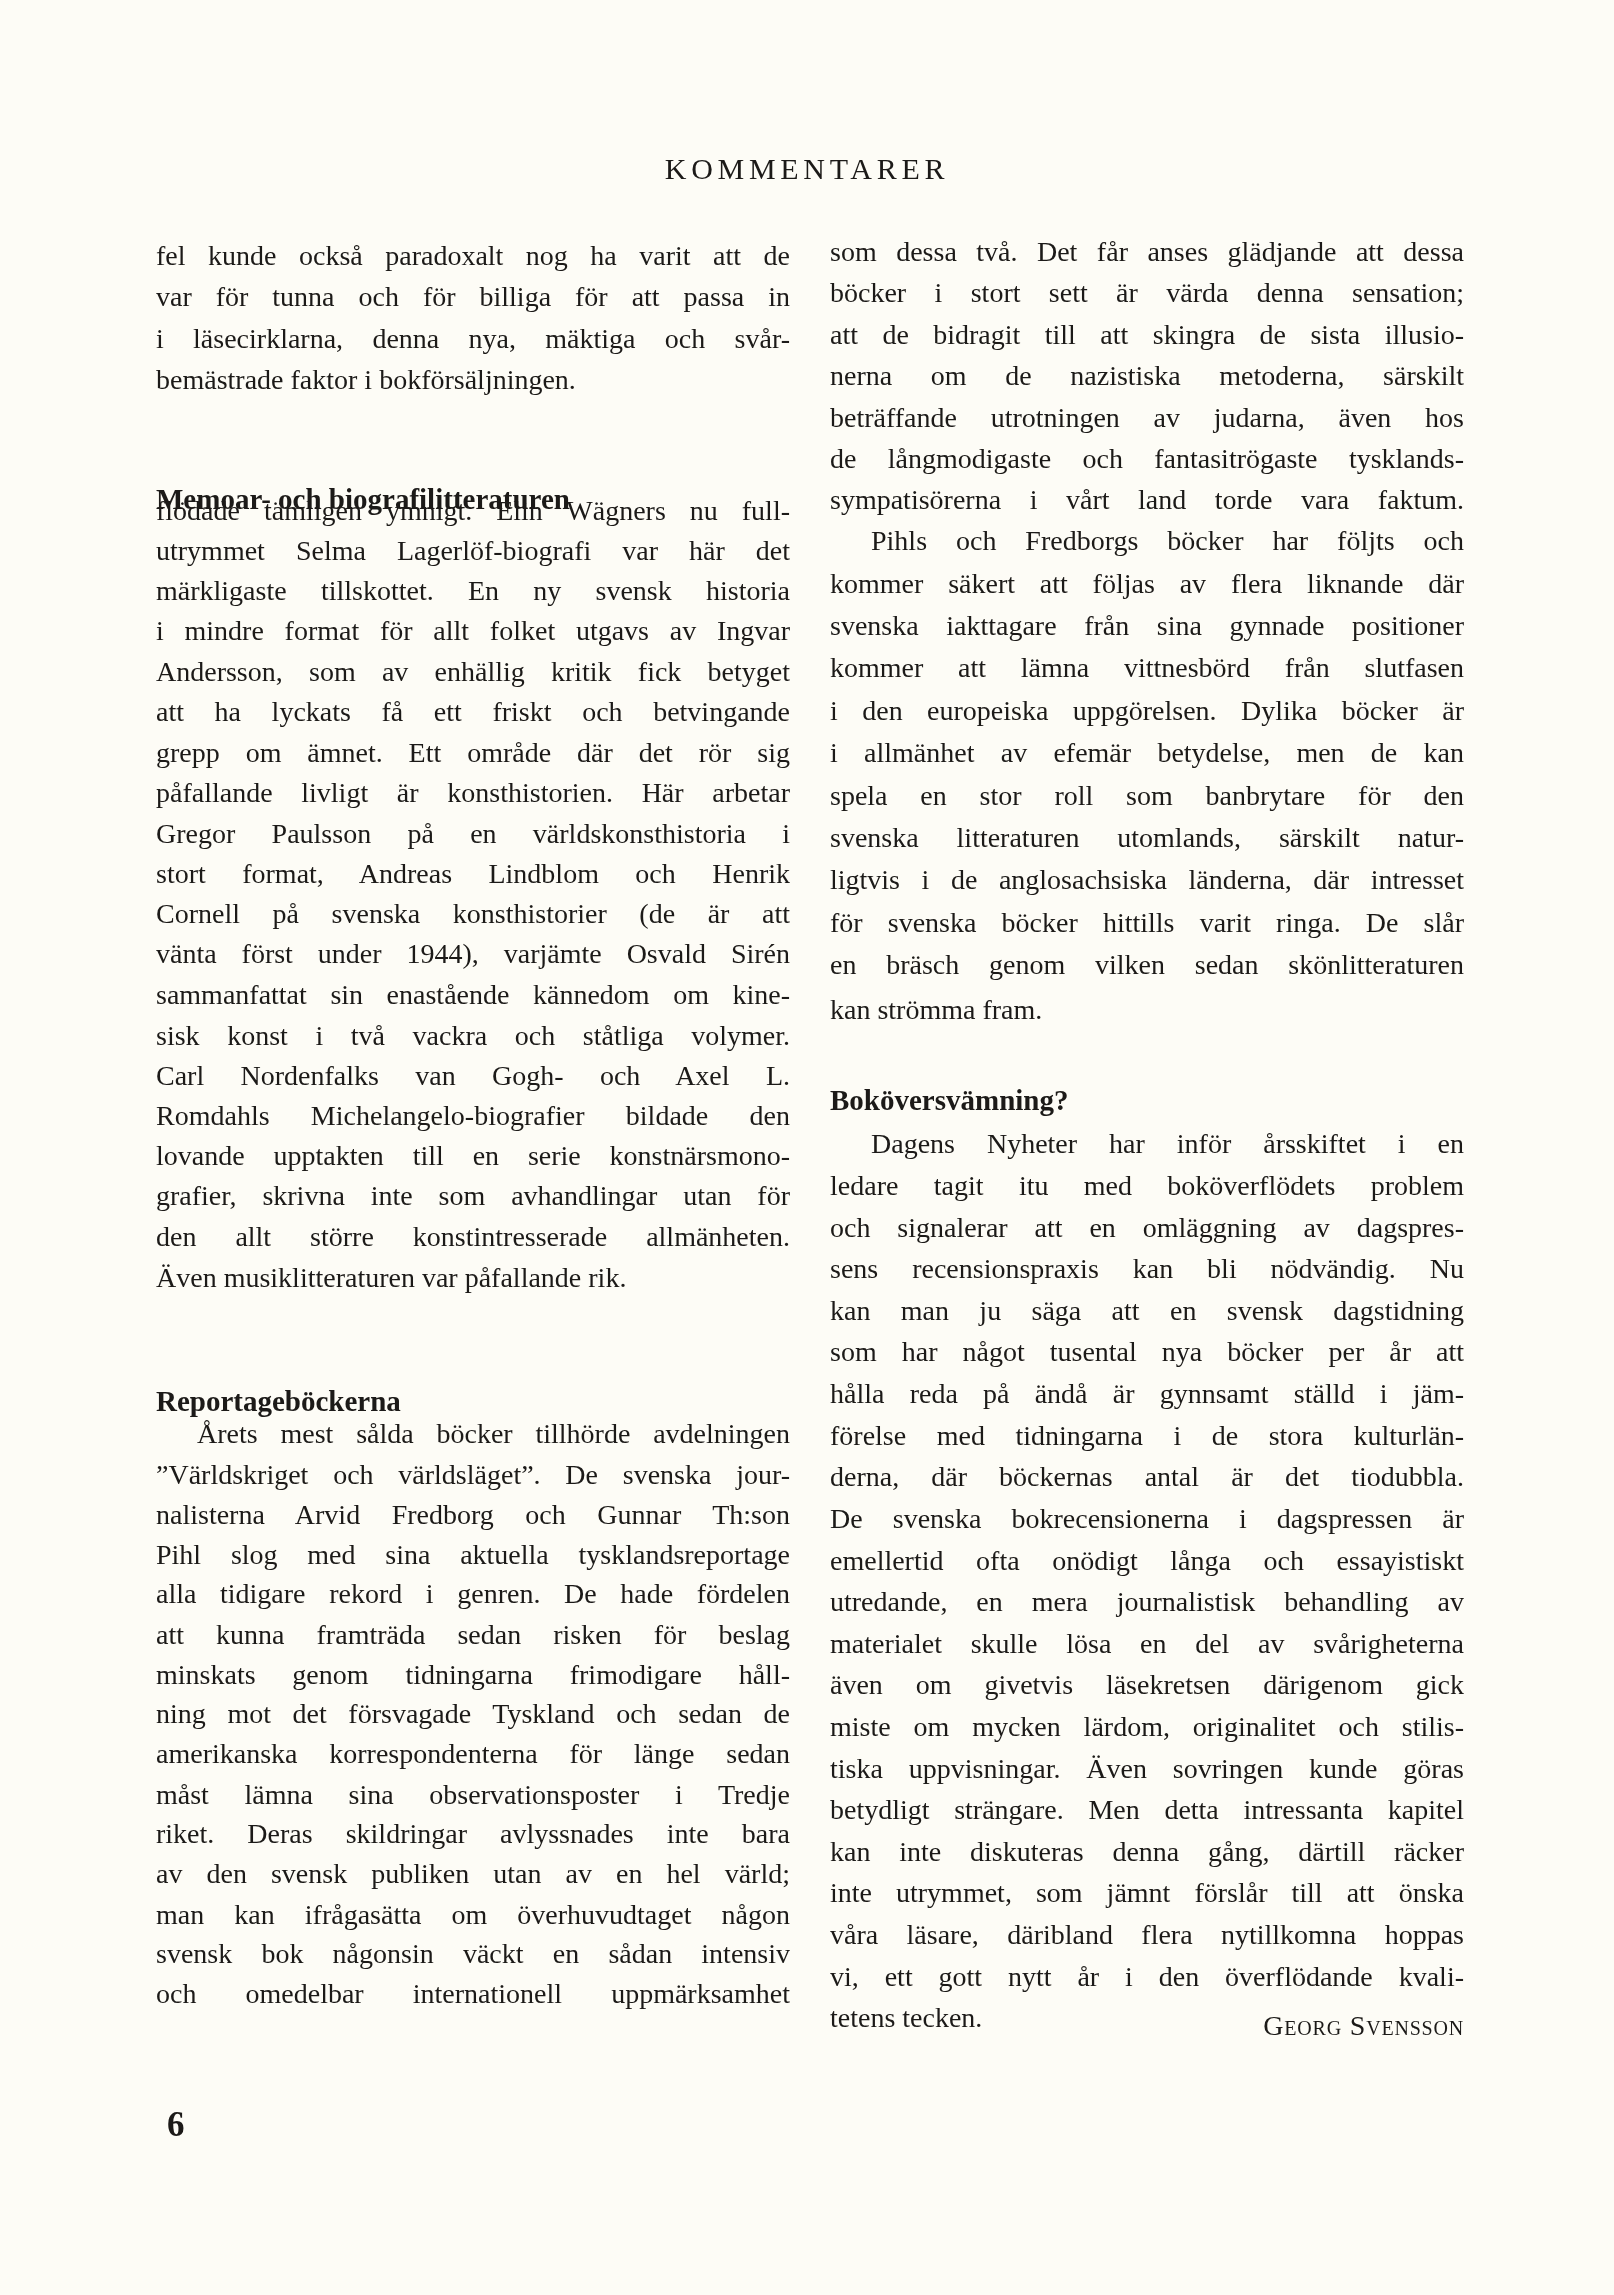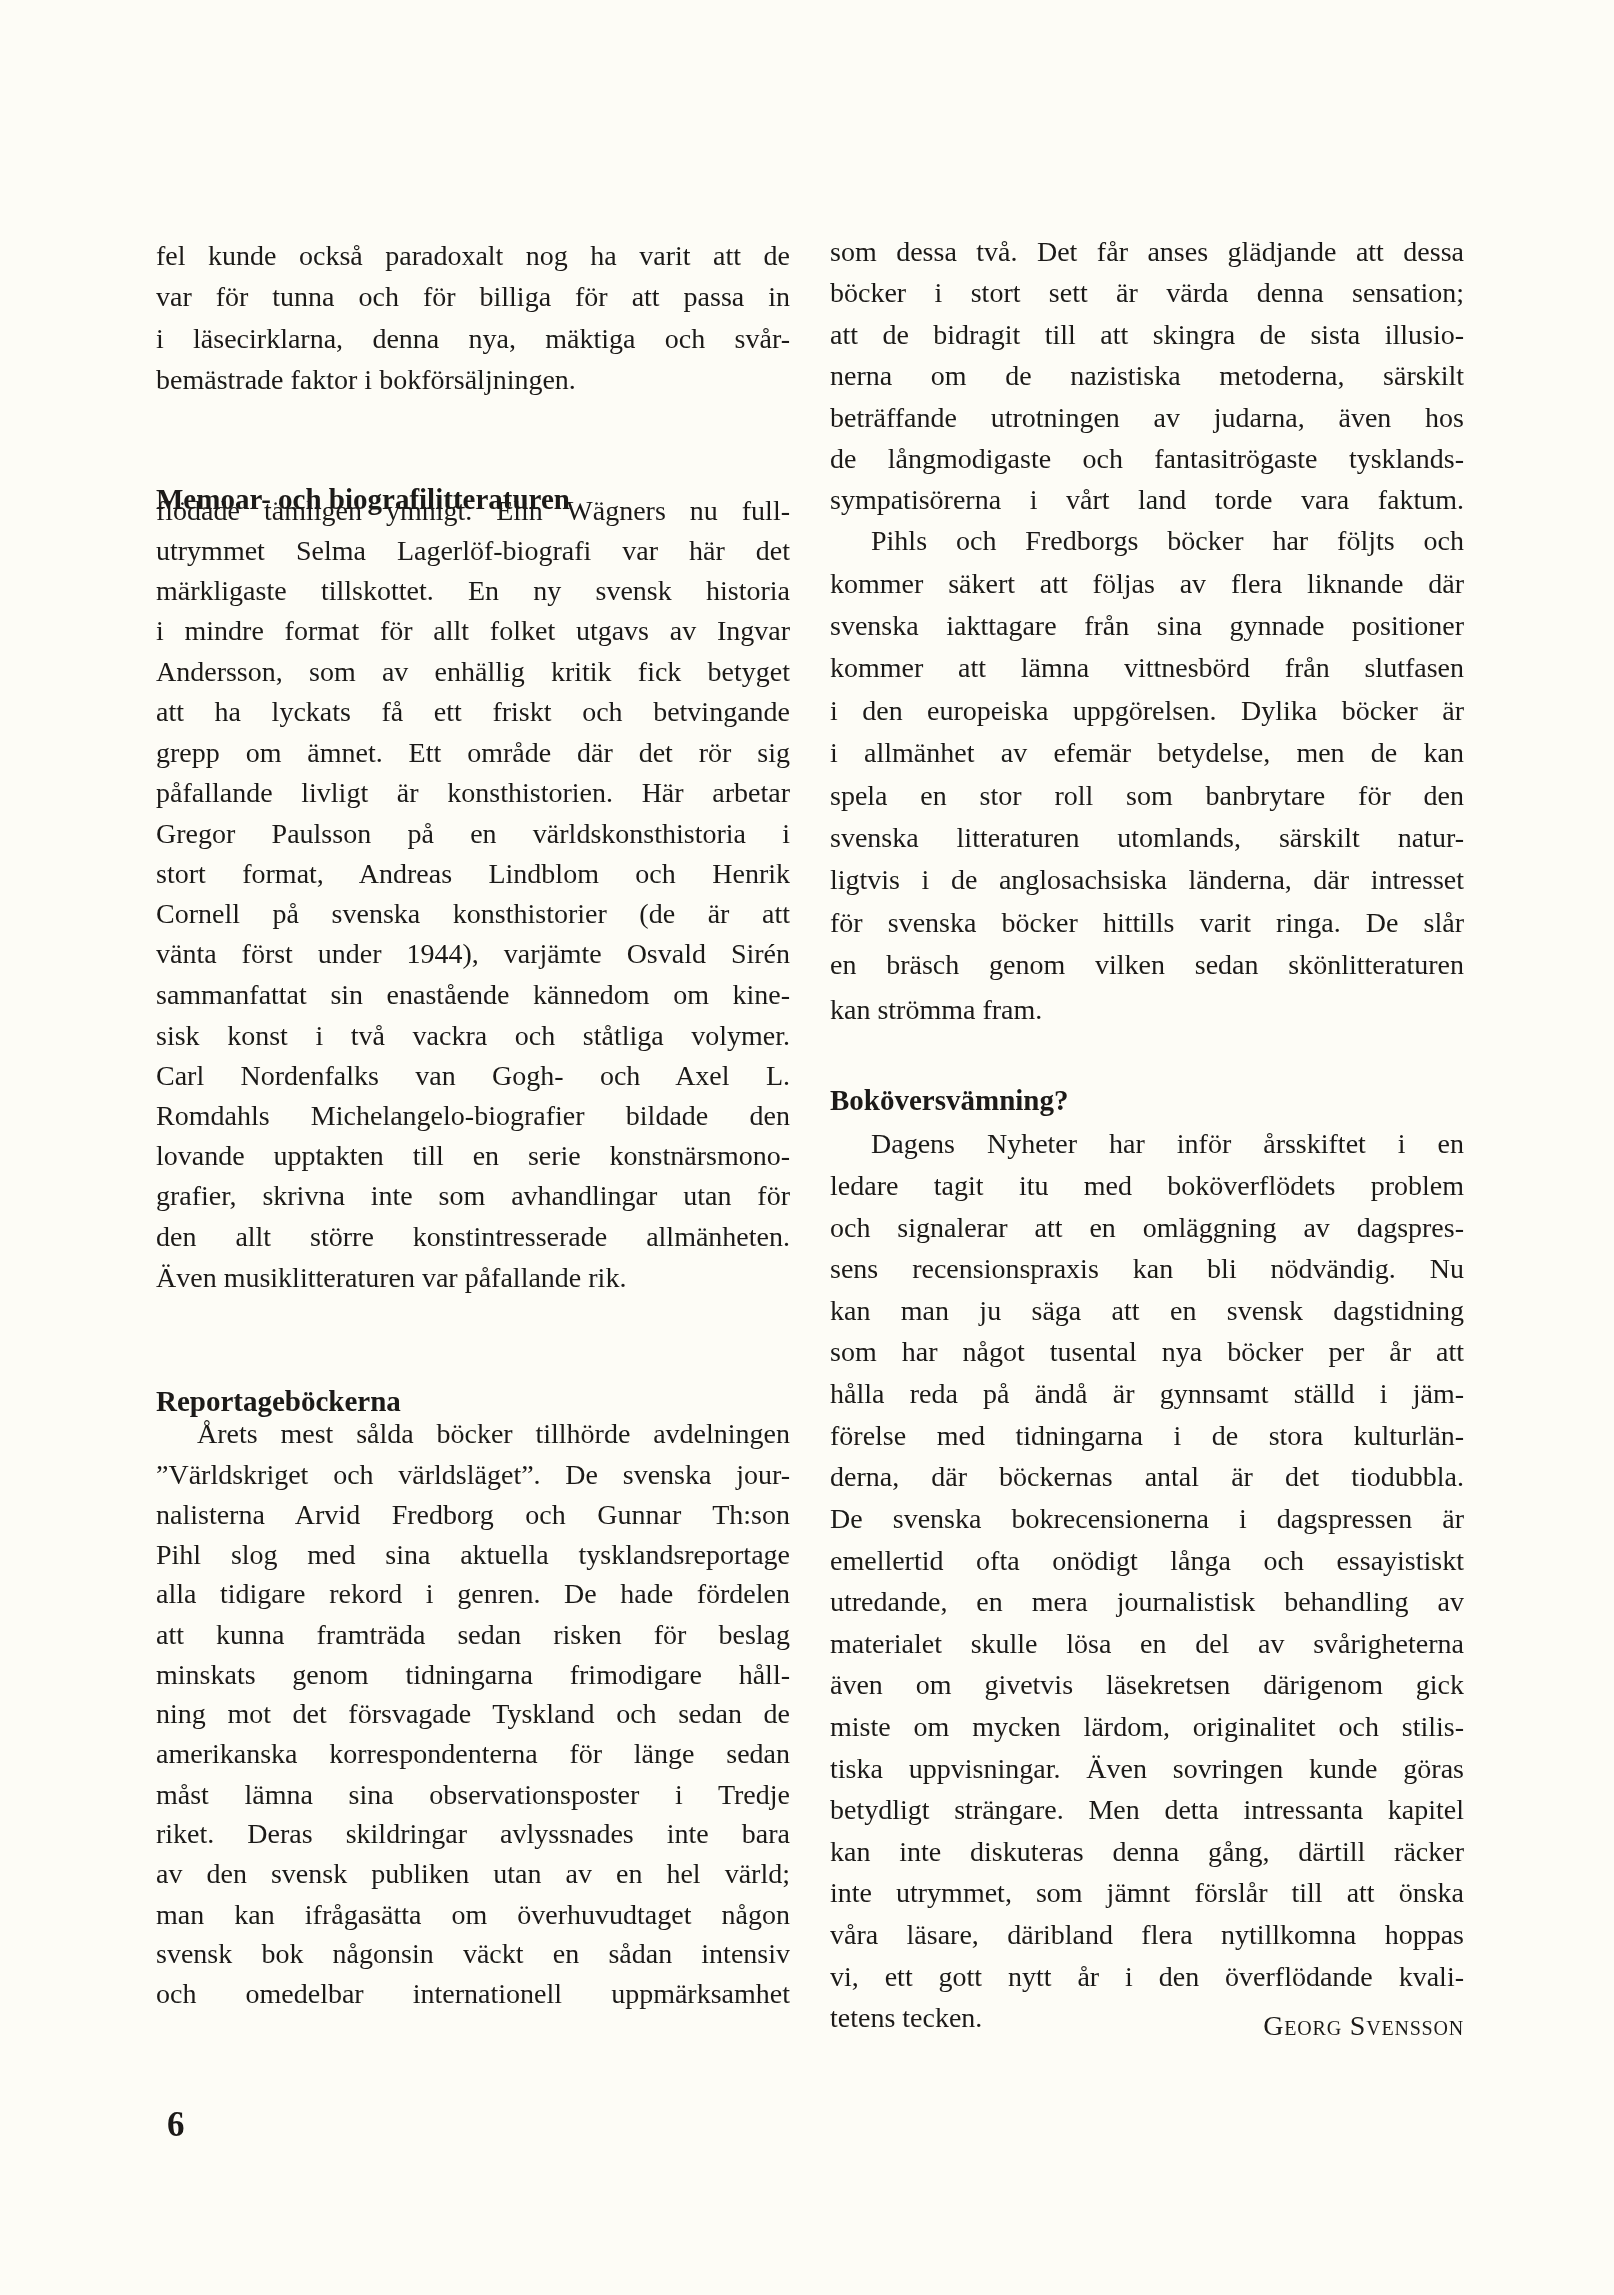--- a/index.html
+++ b/index.html
@@ -43,20 +43,21 @@
   .page-number {
     position: absolute; left: 167px; top: 2105px; font-size: 35px; font-weight: bold;
     line-height: 39px;
   }
 </style>
 </head>
 <body>
 
 <div class="page">
 
+  <div class="running-head">KOMMENTARER</div>
 
   <div class="col col-left">
 
     <div class="block" style="top:0">
       <div class="line" style="top:272px">
           <span>fel kunde också paradoxalt nog ha varit att de</span>
         </div>
       <div class="line" style="top:313px">
           <span>var för tunna och för billiga för att passa in</span>
         </div>

